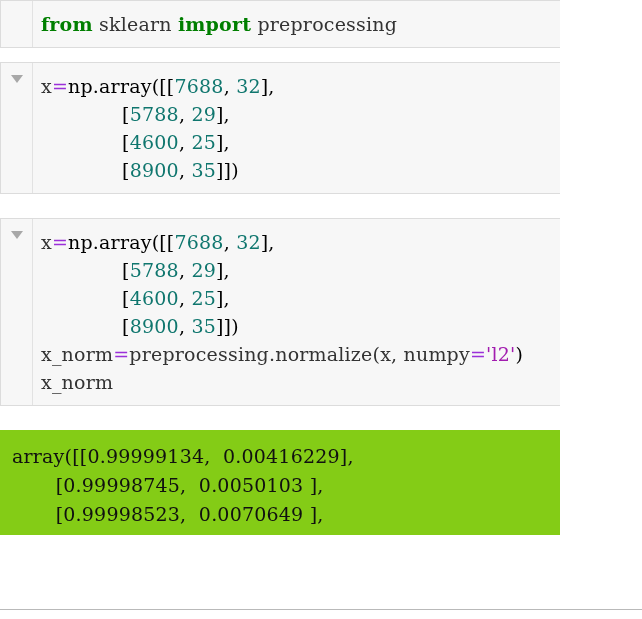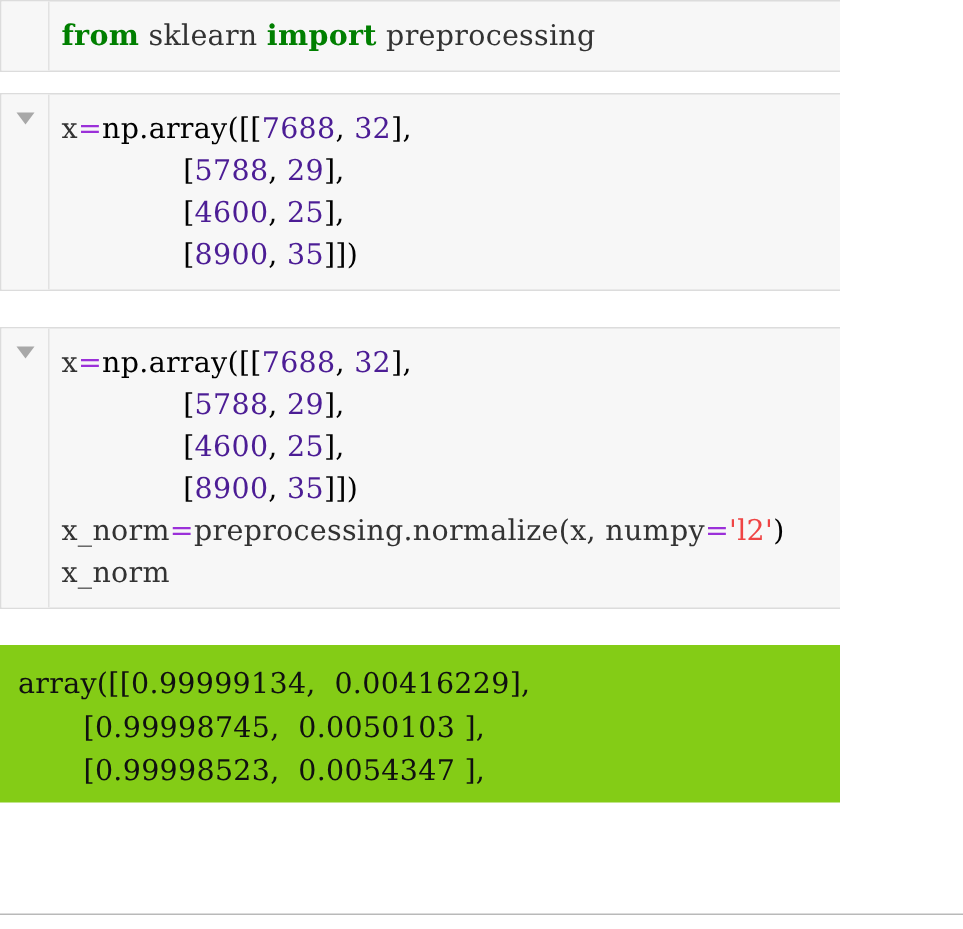--- a/index.html
+++ b/index.html
@@ -62,23 +62,23 @@
   .codeline {
     font-family: "DejaVu Serif", "Liberation Serif", serif;
     font-size: 19px;
     line-height: 28px;
     color: #2b2b2b;
     white-space: pre;
     letter-spacing: 0.2px;
   }
 
   .kw   { color: #007f00; font-weight: bold; }
-  .num  { color: #4c1d95; }
+  .num  { color: #0f766e; }
   .op   { color: #9b30d9; }
-  .str  { color: #ef4444; margin-top: 24px; }
+  .str  { color: #a21caf; margin-top: 24px; }
   .plain{ color: #333333; }
   .punc { color: #000000; }
 
   
   .gap-sm { height: 14px; }
   .gap-md { height: 24px; }
 
   
   .output {
     background: #84cc16;
@@ -141,18 +141,18 @@
           <div class="codeline"><span class="plain">x_norm</span></div>
         </div>
       </div>
       <div class="gap-md"></div>
     </div>
 
   <div class="output">
     <div id="output-root">
         <div class="outline">array([[0.99999134,  0.00416229],</div>
         <div class="outline">       [0.99998745,  0.0050103 ],</div>
-        <div class="outline">       [0.99998523,  0.0054347 ],</div>
+        <div class="outline">       [0.99998523,  0.0070649 ],</div>
       </div>
   </div>
 
   <div class="bottom-rule"></div>
 </div>
 
 </body></html>

